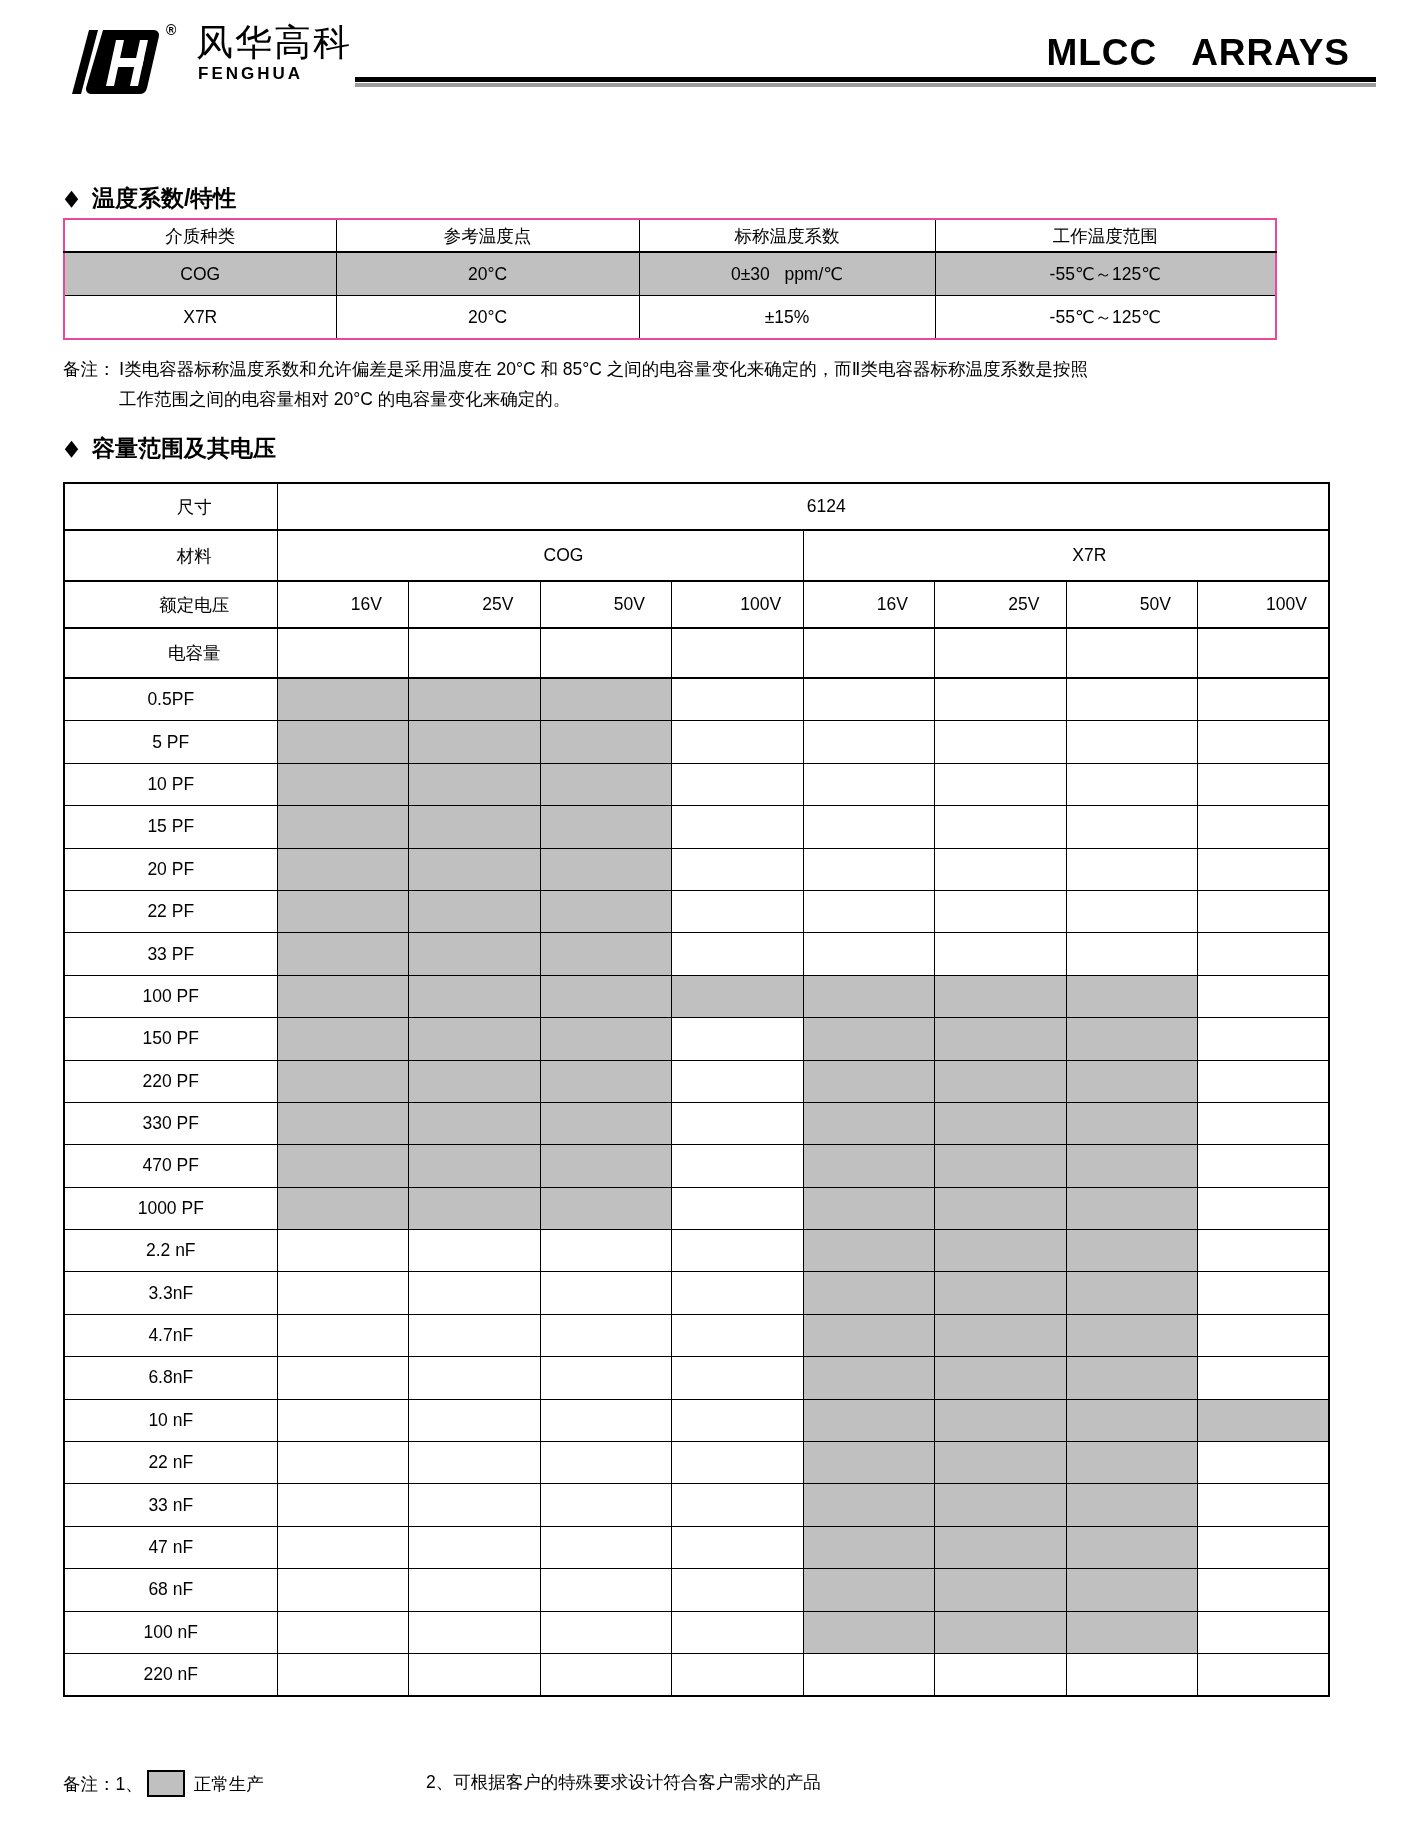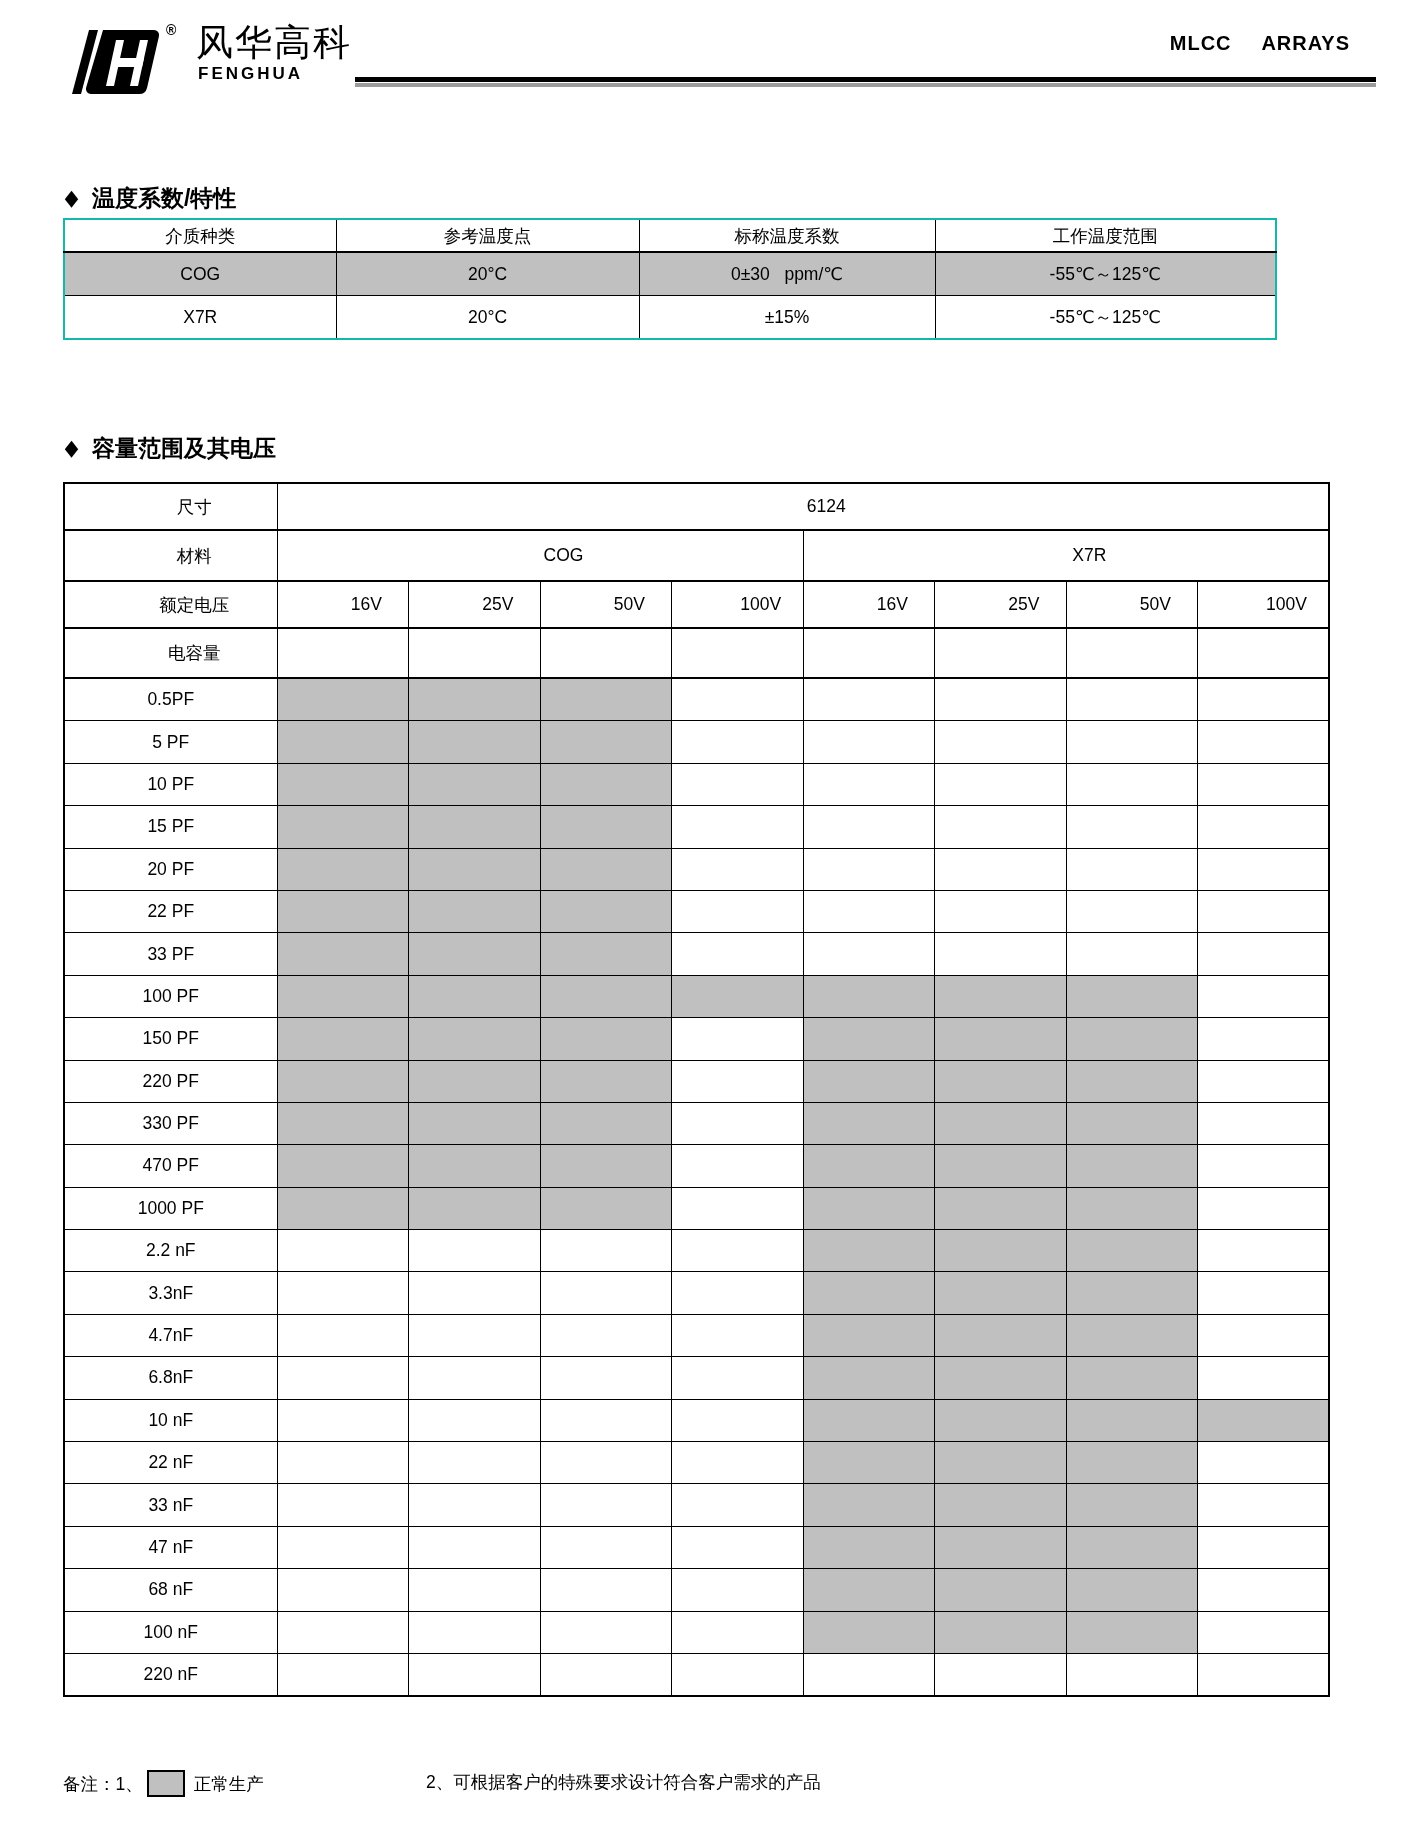--- a/index.html
+++ b/index.html
@@ -4,39 +4,39 @@
 <style>
   html,body{margin:0;padding:0;background:#e8e8e8;}
   .page{position:relative;width:1424px;height:1830px;background:#fff;margin:0 auto;
         font-family:"Liberation Sans","DejaVu Sans",sans-serif;color:#000;overflow:hidden;}
 
   
   .logo-mark{position:absolute;left:70px;top:28px;width:92px;height:68px;}
   .reg-mark{position:absolute;left:166px;top:22px;font-size:14px;font-weight:bold;}
   .brand-cn{position:absolute;left:196px;top:24px;font-size:37px;font-weight:normal;letter-spacing:2px;line-height:38px;}
   .brand-en{position:absolute;left:198px;top:60px;font-size:17px;font-weight:bold;letter-spacing:3px;line-height:28px;}
-  .doc-title{position:absolute;top:32px;right:74px;font-size:20px;font-weight:bold;letter-spacing:1px;word-spacing:24px;}
+  .doc-title{position:absolute;top:32px;right:74px;font-size:37px;font-weight:bold;letter-spacing:1px;word-spacing:24px;}
   .header-rule{position:absolute;left:355px;top:77px;width:1021px;}
   .rule-black{height:5px;background:#000;}
   .rule-gray{height:4px;background:#9c9c9c;margin-top:1px;}
 
   
   .sec-title{position:absolute;left:63px;font-size:23px;font-weight:bold;line-height:30px;display:flex;align-items:center;}
   .diamond{font-size:22px;margin-right:12px;transform:scaleX(.8);}
   #sec1-title{top:183px;}
   #sec2-title{top:433px;}
 
   
   table{border-collapse:collapse;table-layout:fixed;}
   td,th{border:1px solid #000;text-align:center;vertical-align:middle;font-weight:normal;
         font-size:17.5px;padding:0;overflow:hidden;}
   .g{background:var(--shade,#c0c0c0);}
 
   
-  #table1{position:absolute;left:63px;top:218px;width:1212px;border:2px solid #14b8a6;}
+  #table1{position:absolute;left:63px;top:218px;width:1212px;border:2px solid #ec4899;}
   #table1 th{height:31px;border-bottom:2px solid #000;}
   #table1 td{height:42px;}
   #table1 tr.shaded td{background:var(--shade,#c0c0c0);}
 
   
   .note{position:absolute;left:63px;top:354px;width:1180px;display:flex;font-size:17.5px;line-height:30px;}
   .note-label{flex:0 0 56px;}
   .note-body{flex:1;}
 
   
@@ -107,20 +107,25 @@
       </tr>
       <tr>
         <td>X7R</td>
         <td>20°C</td>
         <td>±15%</td>
         <td>-55℃～125℃</td>
       </tr>
     </tbody>
   </table>
 
+  <div class="note">
+    <span class="note-label">备注：</span>
+    <span class="note-body"><span>Ⅰ类电容器标称温度系数和允许偏差是采用温度在 20°C 和 85°C 之间的电容量变化来确定的，而Ⅱ类电容器标称温度系数是按照</span><br>
+    <span>工作范围之间的电容量相对 20°C 的电容量变化来确定的。</span></span>
+  </div>
 
   <div class="sec-title" id="sec2-title">
     <span class="diamond">◆</span>
     <span>容量范围及其电压</span>
   </div>
 
   <table id="table2">
     <colgroup>
       <col style="width:213px">
       <col style="width:131.5px">

